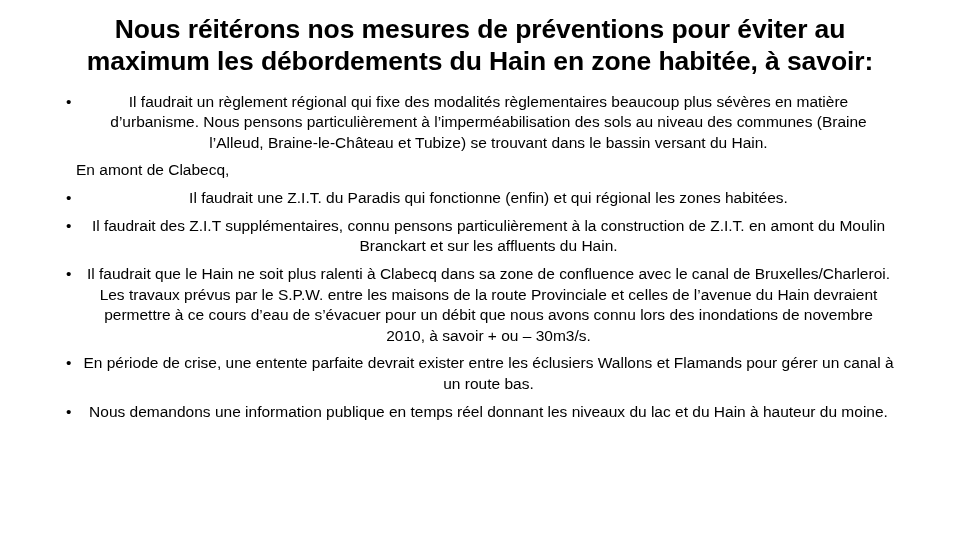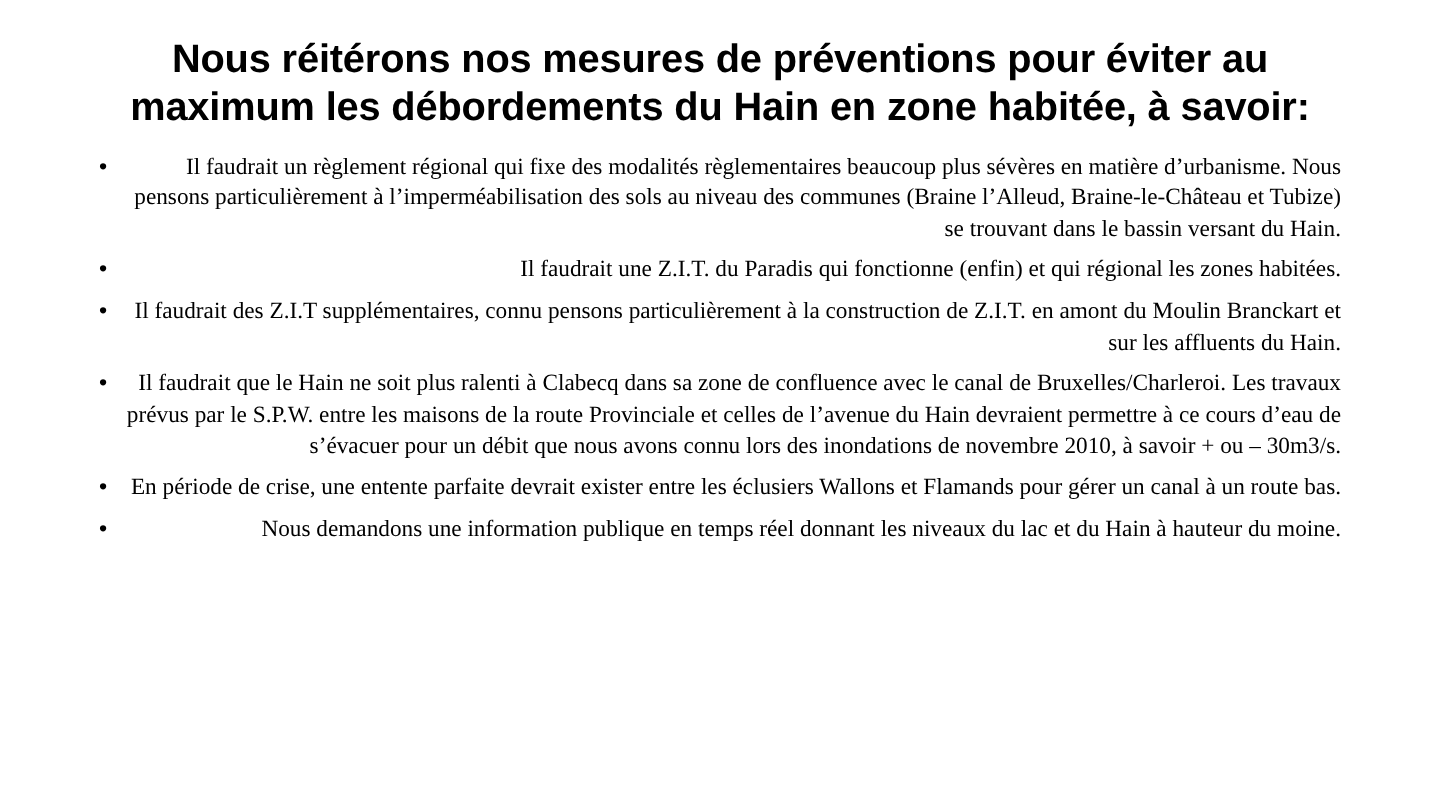--- a/index.html
+++ b/index.html
@@ -20,43 +20,42 @@
     height: 540px;
     box-sizing: border-box;
     padding: 0;
   }
   .slide-title {
     font-size: 26.5px;
     font-weight: bold;
     text-align: center;
     line-height: 1.22;
     letter-spacing: -0.1px;
-    margin: 23px 52px 0 52px;
+    margin: 13px 52px 0 52px;
   }
   .body {
     margin: 14px 66px 0 66px;
   }
   .bullet-item {
     display: flex;
     align-items: flex-start;
     margin-bottom: 7px;
   }
   .bullet-mark {
     width: 17px;
     flex: 0 0 17px;
     font-size: 15.5px;
     line-height: 1.33;
     text-align: left;
   }
   .bullet-text {
     flex: 1 1 auto;
     font-size: 15.5px;
     line-height: 1.33;
-    text-align: right;
-    font-family: Liberation Serif, serif;
+    text-align: center;
   }
   .plain-line {
     font-size: 15.5px;
     line-height: 1.33;
     margin: 0 0 7px 10px;
   }
 </style>
 </head>
 <body>
 
@@ -64,20 +63,21 @@
 
   <h1 class="slide-title">Nous réitérons nos mesures de préventions pour éviter au maximum les débordements du Hain en zone habitée, à savoir:</h1>
 
   <div class="body">
 
     <div class="bullet-item">
       <span class="bullet-mark">•</span>
       <span class="bullet-text">Il faudrait un règlement régional qui fixe des modalités règlementaires beaucoup plus sévères en matière d’urbanisme. Nous pensons particulièrement à l’imperméabilisation des sols au niveau des communes (Braine l’Alleud, Braine-le-Château et Tubize) se trouvant dans le bassin versant du Hain.</span>
     </div>
 
+    <p class="plain-line">En amont de Clabecq,</p>
 
     <div class="bullet-item">
       <span class="bullet-mark">•</span>
       <span class="bullet-text">Il faudrait une Z.I.T. du Paradis qui fonctionne (enfin) et qui régional les zones habitées.</span>
     </div>
 
     <div class="bullet-item">
       <span class="bullet-mark">•</span>
       <span class="bullet-text">Il faudrait des Z.I.T supplémentaires, connu pensons particulièrement à la construction de Z.I.T. en amont du Moulin Branckart et sur les affluents du Hain.</span>
     </div>

